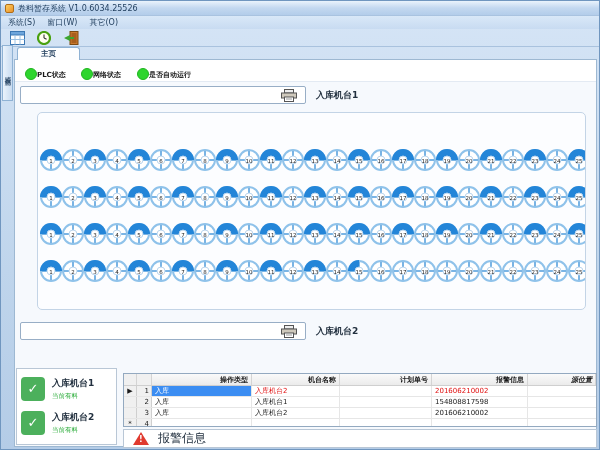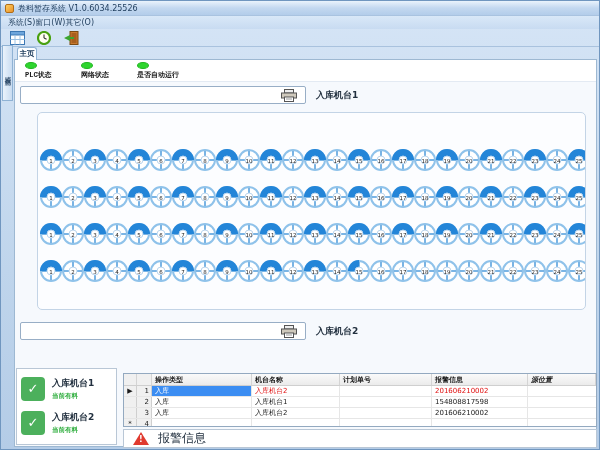--- a/index.html
+++ b/index.html
@@ -7,41 +7,41 @@
   .window{position:relative;width:600px;height:450px;margin:0 auto;
     background:linear-gradient(180deg,#d6e5f6 0%,#bfd5ec 60%,#b4cce7 100%);
     border:1px solid #7096bf;font-family:"DejaVu Sans","Liberation Sans",sans-serif;overflow:hidden;}
   
   .titlebar{position:absolute;top:0;left:0;right:0;height:15px;
     background:linear-gradient(180deg,#eaf3fc 0%,#c3d8f0 50%,#b3cdea 100%);
     border-bottom:1px solid #a9c3e0;display:flex;align-items:center;gap:4px;padding:0 4px;}
   .app-ico{width:9px;height:9px;border-radius:2px;background:linear-gradient(135deg,#ffcf5e,#e8912c);border:1px solid #b06d18;}
   .title{font-size:8px;color:#1e3c5c;}
   
-  .menubar{position:absolute;top:15px;left:0;right:0;height:13px;display:flex;gap:0;align-items:center;
+  .menubar{position:absolute;top:15px;left:0;right:0;height:13px;display:flex;gap:12px;align-items:center;
     padding:0 7px;background:linear-gradient(180deg,#d9e8f8,#c8dbf1);}
   .menu-item{font-size:8px;color:#1e3c5c;cursor:default;}
   
   .toolbar{position:absolute;top:28px;left:0;right:0;height:18px;display:flex;align-items:center;gap:9px;
     padding:0 7px;border-bottom:1px solid #a9c2de;}
   .tbtn{width:18px;height:16px;display:flex;align-items:center;justify-content:center;}
   
-  .tab{position:absolute;left:16px;top:46px;width:20px;height:13px;background:#fdfeff;
+  .tab{position:absolute;left:16px;top:46px;width:63px;height:13px;background:#fdfeff;
     border:1px solid #8fb2d4;border-bottom:none;border-radius:3px 3px 0 0;
     font-size:7.5px;font-weight:bold;color:#1e3c5c;text-align:center;line-height:12px;z-index:3;}
   .sidetab{position:absolute;left:1px;top:44px;width:11px;height:56px;
     background:linear-gradient(90deg,#eaf3fc,#c9dcf1);border:1px solid #8fb2d4;
     display:flex;align-items:center;justify-content:center;z-index:3;}
   .sidetab span{writing-mode:vertical-rl;font-size:6.5px;color:#1e3c5c;letter-spacing:1px;}
   
   .mainpanel{position:absolute;left:13px;top:58px;width:583px;height:388px;
     background:#f6f9fd;border:1px solid #9db8d2;}
   .statusbar{position:absolute;left:0;top:0;right:0;height:22px;background:#fff;
     border-bottom:1px solid #e3eaf3;display:flex;gap:14px;padding:1px 10px;}
-  .ind{display:flex;flex-direction:column;align-items:flex-start;min-width:42px;font-family:Liberation Mono, monospace;}
+  .ind{display:flex;flex-direction:row;align-items:flex-end;min-width:42px;}
   .lamp{width:12px;height:12px;border-radius:50%;background:#2ed52e;border:1px solid #1fb51f;margin-top:1px;}
   .ind-label{font-size:7px;font-weight:bold;color:#1a1a1a;white-space:nowrap;margin-top:1px;}
   .mheader{position:absolute;left:5px;display:flex;align-items:center;gap:10px;}
   .mh1{top:26px;} .mh2{top:262px;}
   .print-box{width:286px;height:18px;background:#fff;border:1px solid #98aec6;border-radius:2px;
     display:flex;align-items:center;justify-content:flex-end;padding-right:8px;cursor:pointer;}
   .mlabel{font-size:9px;font-weight:bold;color:#22303f;}
   
   .gridpanel{position:absolute;left:22px;top:52px;width:549px;height:198px;background:#fcfdff;
     border:1px solid #c3d4e6;border-radius:5px;overflow:hidden;}
@@ -54,26 +54,26 @@
   .quarter .fill{right:50%;border-radius:22px 0 0 0;}
   .num{position:absolute;left:50%;top:50%;transform:translate(-50%,-50%);z-index:2;min-width:9px;height:9px;
     background:#fff;border:1px solid #bcd6ee;border-radius:50%;font-size:5.5px;line-height:8px;text-align:center;color:#1a1a1a;}
   
   .cards{position:absolute;left:1px;top:308px;width:101px;height:77px;background:#fff;
     border:1px solid #b9c7d6;padding:3px 4px;}
   .card{display:flex;align-items:center;gap:7px;height:34px;}
   .check{width:24px;height:24px;background:#4cb05c;border-radius:4px;color:#fff;
     font-size:13px;line-height:24px;text-align:center;flex:0 0 24px;}
   .card-title{font-size:9px;font-weight:bold;color:#22303f;}
-  .card-status{font-size:6.5px;font-weight:bold;color:#2fae3e;margin-top:2px;}
+  .card-status{font-size:6.5px;font-weight:normal;color:#2fae3e;margin-top:2px;}
   
   .tablewrap{position:absolute;left:108px;top:313px;width:474px;height:54px;background:#fff;
     border:1px solid #93a9c0;font-size:7px;overflow:hidden;}
   .t-row{display:flex;height:11px;border-bottom:1px solid #e6e6e6;background:#fff;}
-  .t-head{height:12px;background:linear-gradient(#fafafa,#ebebeb);font-weight:bold;border-bottom:1px solid #cfcfcf;}
+  .t-head{height:12px;background:linear-gradient(#fafafa,#ebebeb);font-weight:bold;border-bottom:1px solid #cfcfcf;text-align:right;}
   .tc{padding:0 3px;line-height:11px;border-right:1px solid #e6e6e6;white-space:nowrap;overflow:hidden;color:#1a1a1a;}
   .t-head .tc{line-height:12px;border-right:1px solid #d4d4d4;}
   .ci{width:13px;flex:0 0 13px;background:#f0f0f0;border-right:1px solid #cfcfcf;text-align:center;padding:0;}
   .cn{width:15px;flex:0 0 15px;background:#f0f0f0;border-right:1px solid #cfcfcf;text-align:right;padding:0 2px 0 0;}
   .c0{width:100px;flex:0 0 100px;} .c1{width:88px;flex:0 0 88px;} .c2{width:92px;flex:0 0 92px;}
   .c3{width:96px;flex:0 0 96px;} .c4{flex:1;border-right:none;font-style:italic;}
   .sel{background:#3b8df2;color:#fff;}
   .err{color:#e01010;}
   
   .alarmbar{position:absolute;left:108px;top:369px;width:474px;height:19px;background:#fff;

